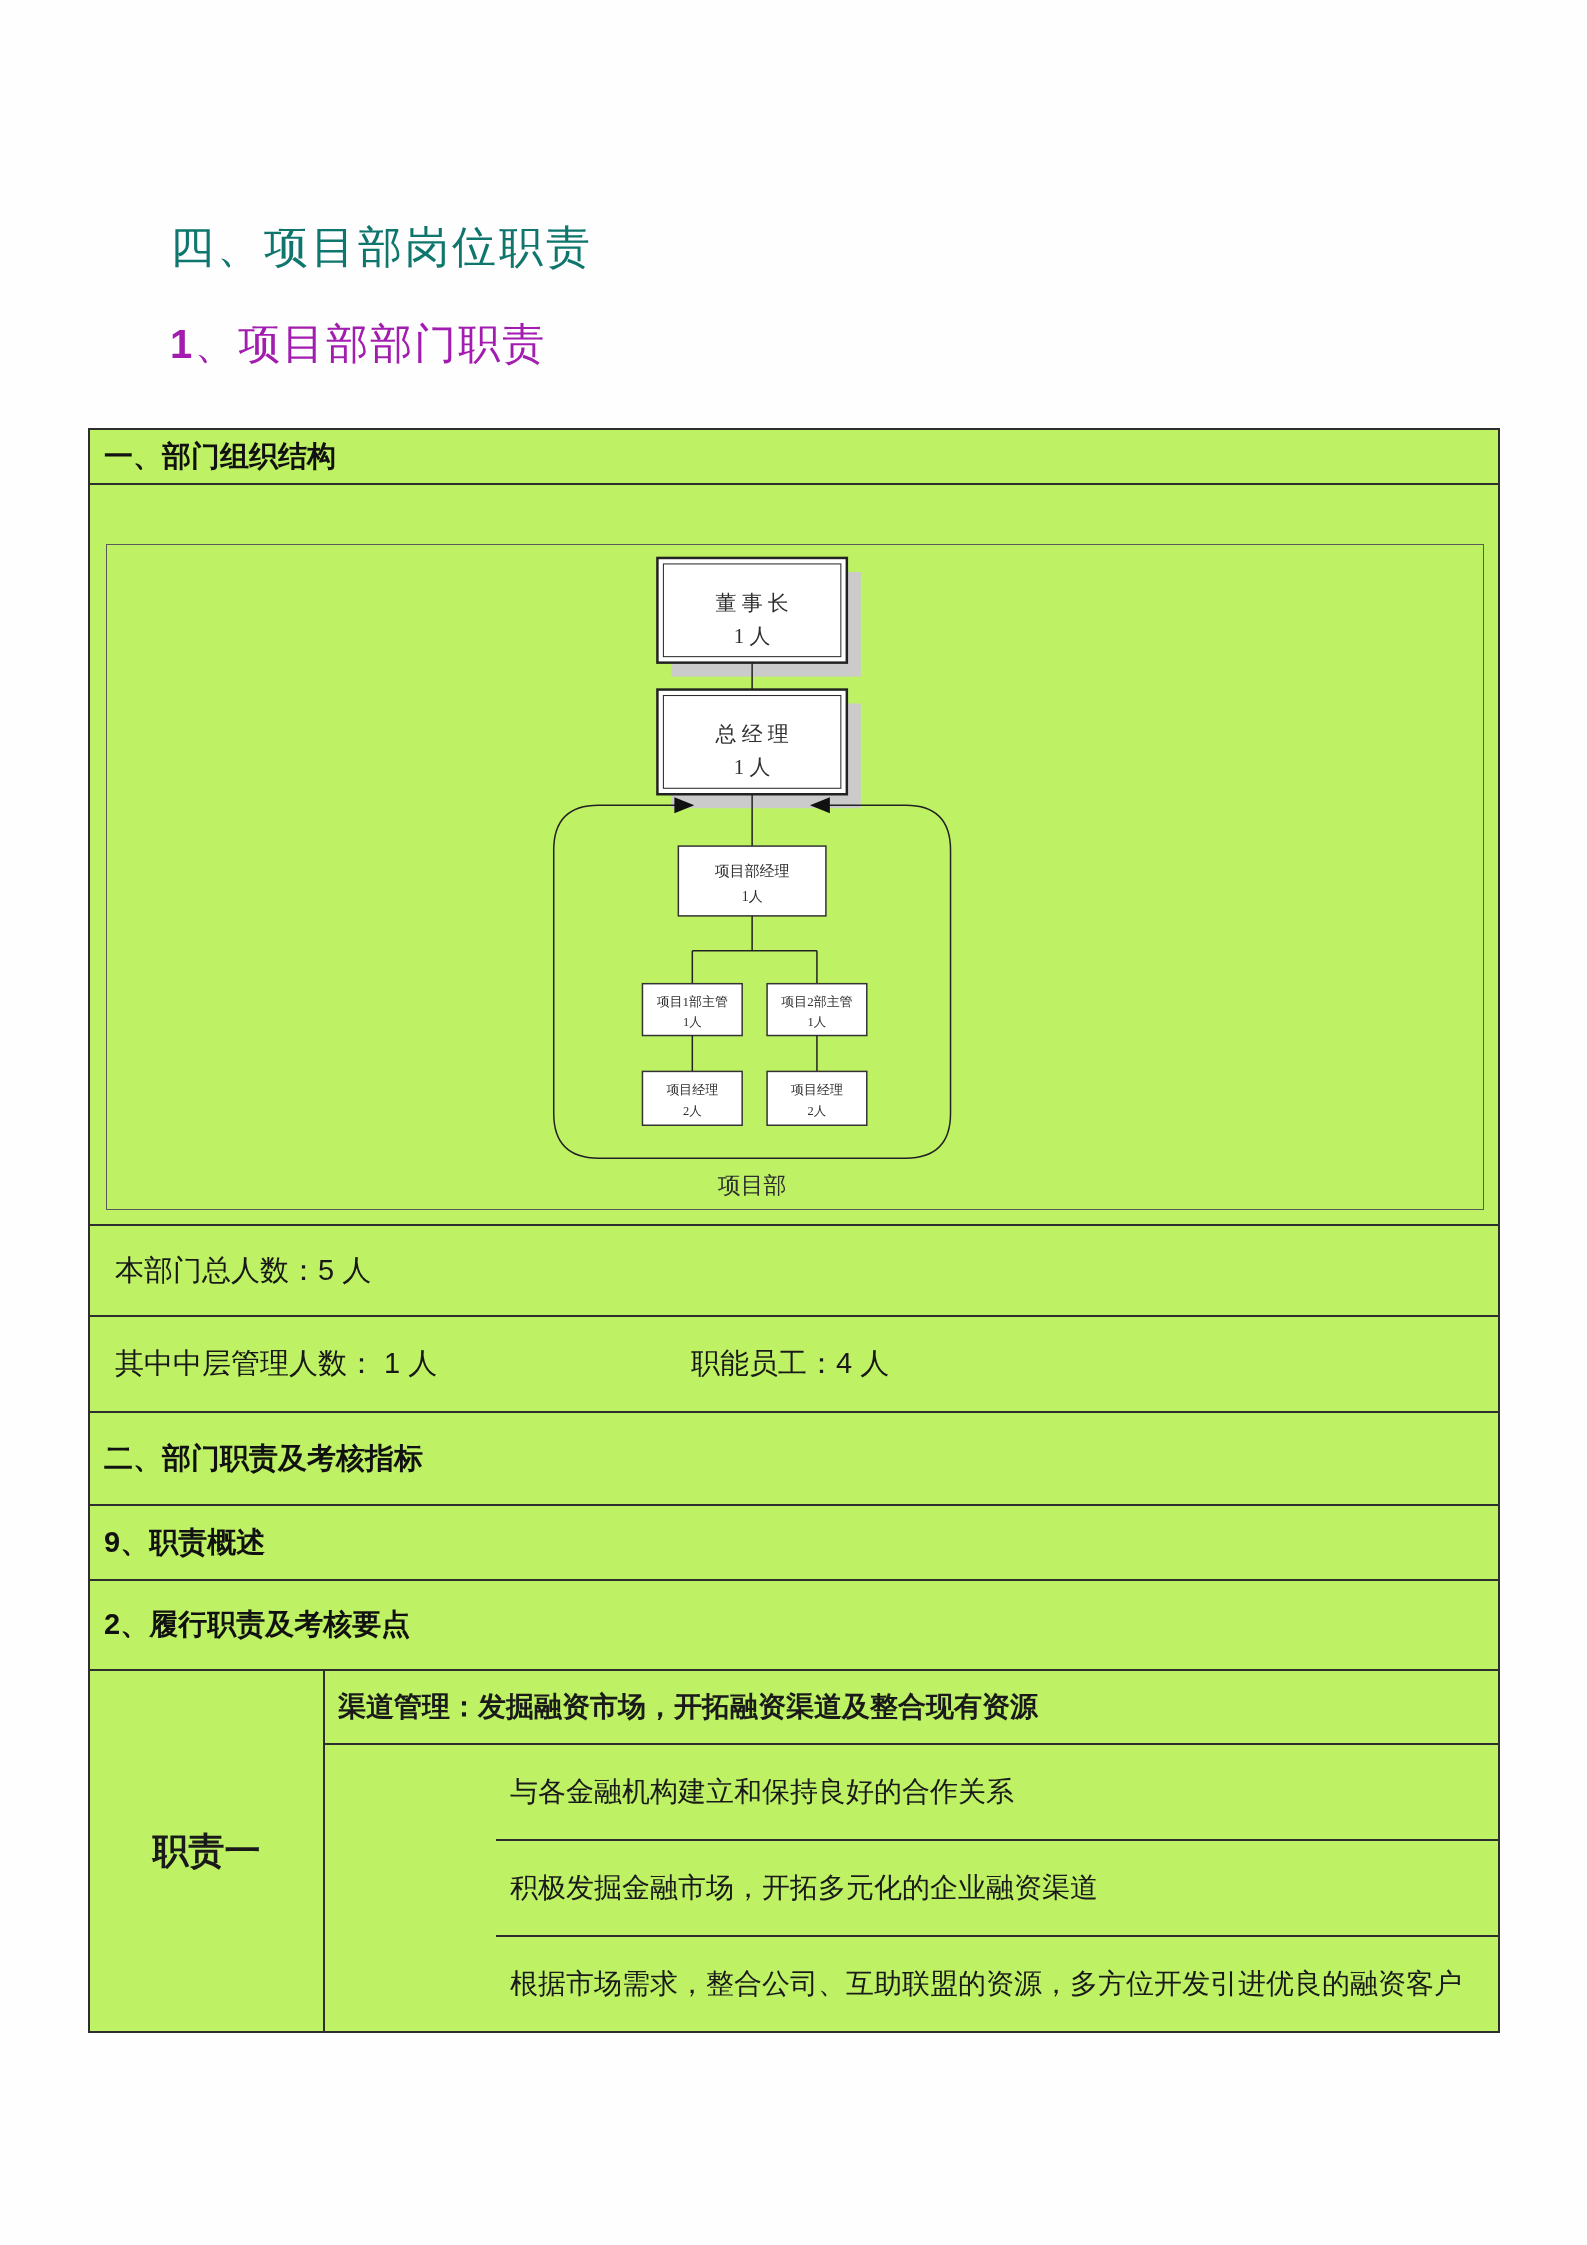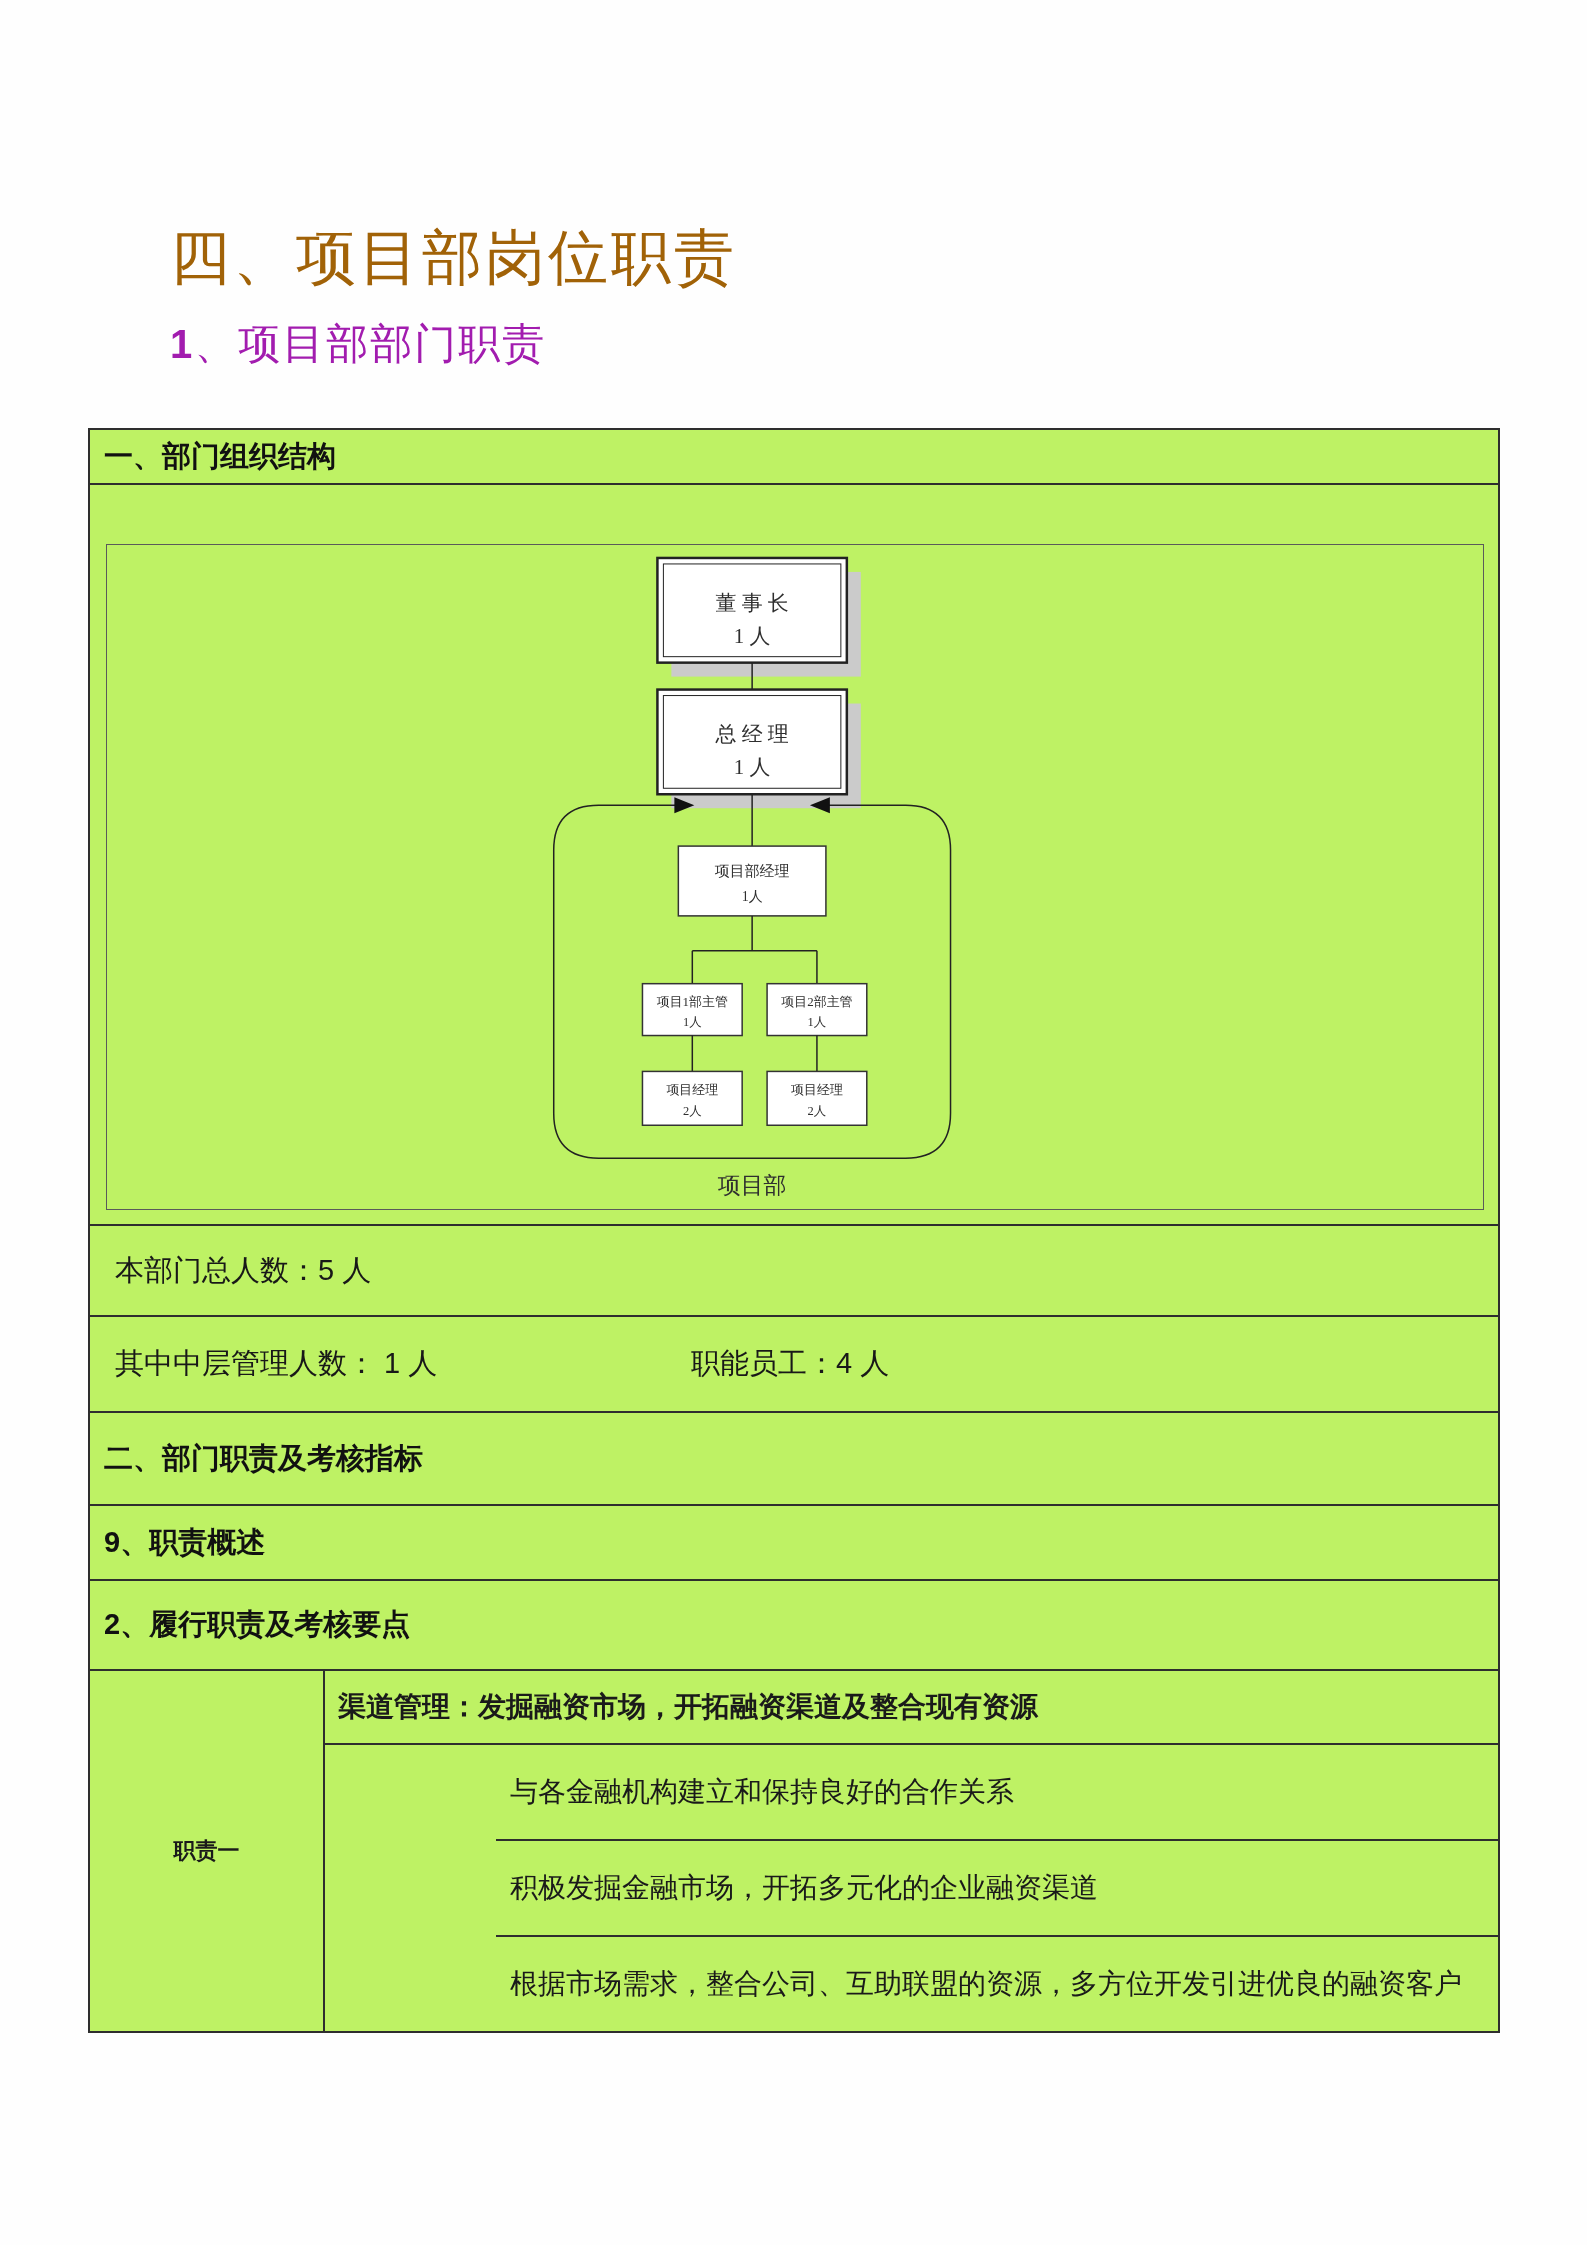--- a/index.html
+++ b/index.html
@@ -10,23 +10,23 @@
     height: 2245px;
     background: #fefefe;
     font-family: "Liberation Sans", "DejaVu Sans", sans-serif;
     color: #1a1a1a;
     overflow: hidden;
   }
   .h1 {
     position: absolute;
     left: 170px; top: 218px;
     font-family: "Liberation Serif", "DejaVu Serif", serif;
-    font-size: 60px; font-weight: 500;
+    font-size: 44px; font-weight: 500;
     letter-spacing: 3px;
-    color: #a16207;
+    color: #0f766e;
   }
   .h2 {
     position: absolute;
     left: 170px; top: 316px;
     font-family: "Liberation Serif", "DejaVu Serif", serif;
     font-size: 42px; font-weight: 500;
     letter-spacing: 2px;
     color: #a21caf;
   }
   .h2 .num { font-family: "Liberation Sans", sans-serif; font-weight: 700; font-size: 40px; }
@@ -82,21 +82,21 @@
   .duty-grid {
     display: grid;
     grid-template-columns: 235px 171px 1fr;
     grid-template-rows: 74px 96px 96px 94px;
   }
   .cell { position: relative; }
   .cell-duty-label {
     grid-column: 1; grid-row: 1 / 5;
     border-right: 2px solid #2e2e2e;
     display: flex; align-items: center; justify-content: center;
-    font-weight: 700; font-size: 22px;
+    font-weight: 700; font-size: 36px;
   }
   .cell-channel {
     grid-column: 2 / 4; grid-row: 1;
     border-bottom: 2px solid #2e2e2e;
     display: flex; align-items: center;
     padding-left: 13px;
     font-weight: 700; font-size: 28px;
   }
   .cell-task-label {
     grid-column: 2; grid-row: 2 / 5;

